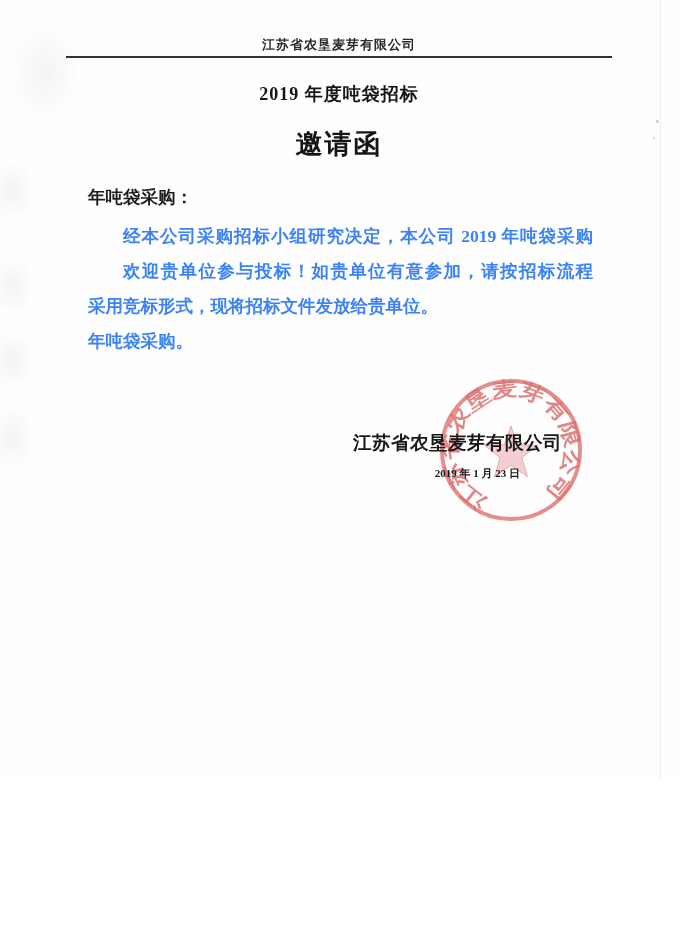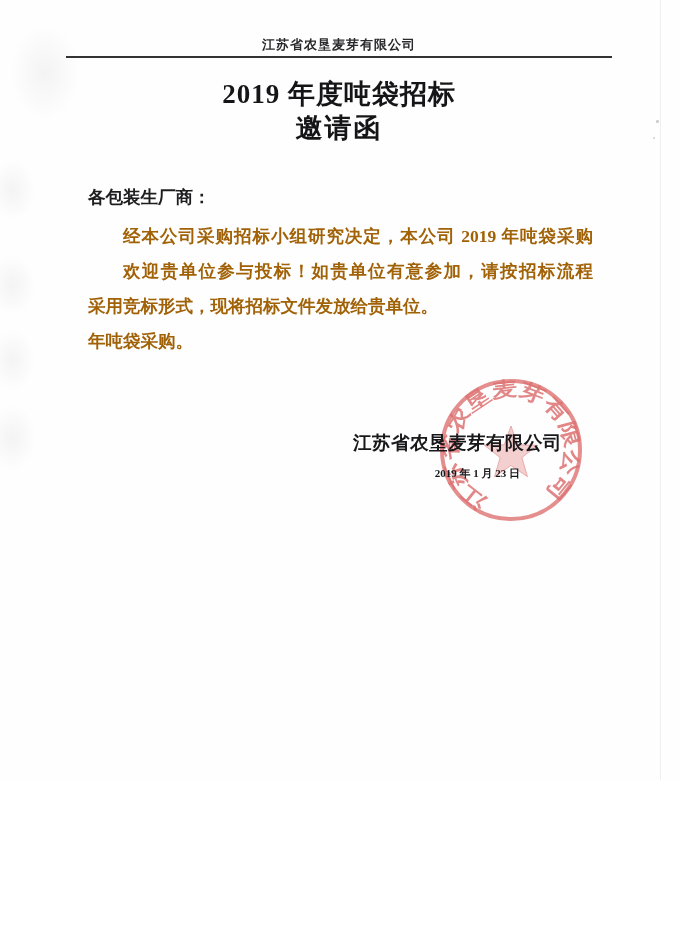--- a/index.html
+++ b/index.html
@@ -25,30 +25,30 @@
   .edge-line{position:absolute;right:19px;top:0;width:1px;height:936px;background:#efefef;}
   
   .header-company{
     position:absolute;top:36px;left:66px;width:546px;
     text-align:center;font-size:13px;font-weight:700;letter-spacing:1px;color:#2a2a2c;
   }
   .header-rule{position:absolute;top:56px;left:66px;width:546px;height:2px;background:var(--rule);}
   
   .doc-title{position:absolute;top:78px;left:66px;width:546px;text-align:center;
     font-weight:700;color:#151517;}
-  .doc-title .t1{font-size:27px;line-height:32px;letter-spacing:1px;}
-  .doc-title .t2{font-size:27px;line-height:32px;margin-top:2px;letter-spacing:2px;}
+  .doc-title .t1{font-size:18px;line-height:32px;letter-spacing:1px;}
+  .doc-title .t2{font-size:27px;line-height:32px;margin-top:18px;letter-spacing:2px;}
   
   .salutation{
     position:absolute;top:180px;left:88px;width:505px;
     font-size:17.5px;line-height:35px;font-weight:600;
   }
   .body-lines{
     position:absolute;top:219px;left:88px;width:505px;
-    font-size:17.5px;font-weight:600;color:#a16207;
+    font-size:17.5px;font-weight:600;color:#3b82f6;
   }
   .body-lines .ln{line-height:35px;height:35px;white-space:nowrap;}
   .body-lines .ln.j{white-space:normal;text-align:justify;text-align-last:justify;}
   .body-lines .ln.ind{text-indent:35px;}
   
   .sig-company{
     position:absolute;top:430px;right:118px;
     font-size:18.5px;font-weight:700;letter-spacing:0.5px;z-index:3;color:#18181a;
   }
   .sig-date{
@@ -80,21 +80,21 @@
   <div class="edge-line"></div>
 
   <div class="header-company">江苏省农垦麦芽有限公司</div>
   <div class="header-rule"></div>
 
   <div class="doc-title">
     <div class="t1">2019 年度吨袋招标</div>
     <div class="t2">邀请函</div>
   </div>
 
-  <div class="salutation">各包装生厂商：</div>
+  <div class="salutation">年吨袋采购：</div>
 
   <div class="body-lines">
     <div class="ln j ind">经本公司采购招标小组研究决定，本公司 2019 年吨袋采购</div>
     <div class="ln j ind">欢迎贵单位参与投标！如贵单位有意参加，请按招标流程</div>
     <div class="ln">采用竞标形式，现将招标文件发放给贵单位。</div>
     <div class="ln">年吨袋采购。</div>
   </div>
 
   <svg class="stamp" viewBox="0 0 150 150" aria-hidden="true">
     <defs>

